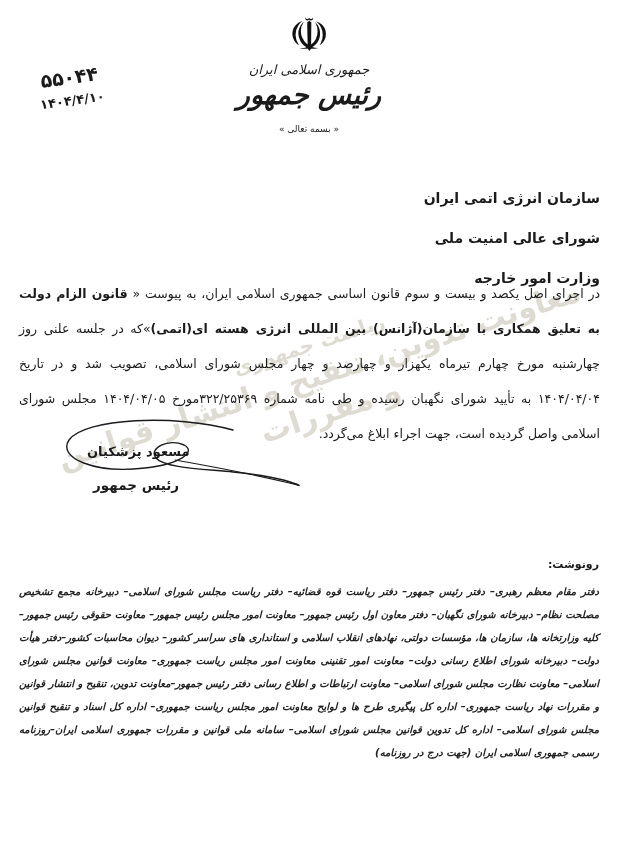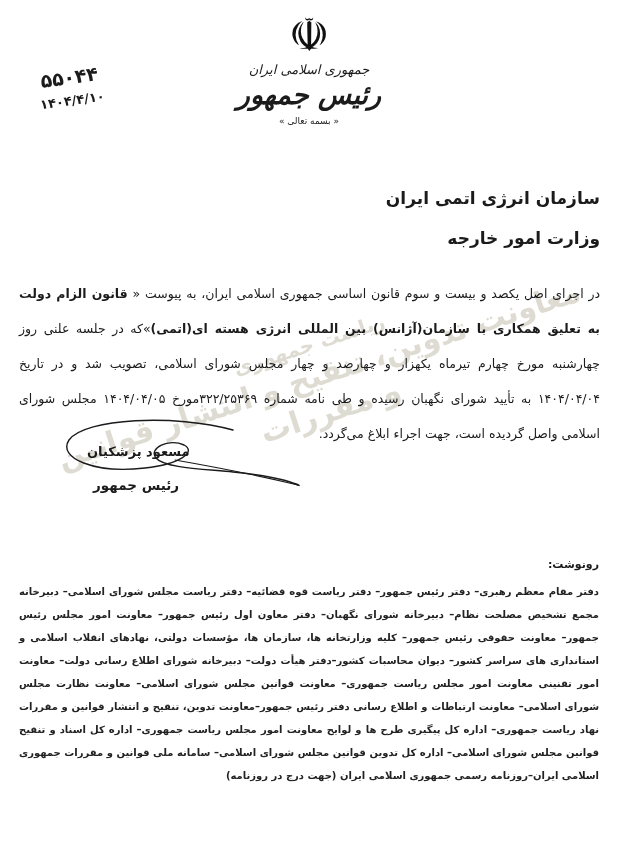--- a/index.html
+++ b/index.html
@@ -17,53 +17,53 @@
     font-weight:bold; line-height:1.25; pointer-events:none;
     user-select:none; z-index:0;
   }
   .watermark .wm-line1 { font-size:20px; display:block; letter-spacing:2px; }
   .watermark .wm-line2 { font-size:30px; display:block; letter-spacing:1px; }
   
   .letterhead { position:absolute; top:12px; left:0; width:100%; text-align:center; z-index:2; }
   .emblem { font-size:46px; line-height:1; display:block; color:#111; }
   .country { display:block; font-size:13px; margin-top:4px; font-style:italic; direction:rtl; }
   .office  { display:block; font-size:27px; font-weight:bold; font-style:italic; margin-top:2px; direction:rtl; }
-  .bismillah { display:block; font-size:9px; margin-top:6px; direction:rtl; color:#222; }
+  .bismillah { display:block; font-size:9px; margin-top:14px; direction:rtl; color:#222; }
   
   .stamp {
     position:absolute; left:38px; top:66px; transform:rotate(-8deg);
     direction:rtl; text-align:center; z-index:2;
   }
   .stamp-number { display:block; font-size:19px; font-weight:bold; letter-spacing:3px; }
   .stamp-date { display:block; font-size:13px; font-weight:bold; margin-top:5px; letter-spacing:1px; }
   
   .recipients {
     position:absolute; right:18px; top:178px; direction:rtl; text-align:right;
-    font-weight:bold; font-size:17px; line-height:40px; z-index:2;
+    font-weight:bold; font-size:14px; line-height:40px; z-index:2;
   }
   
   .body-text {
     position:absolute; left:19px; top:276px; width:581px;
     direction:rtl; text-align:justify; font-size:12.5px; line-height:35px; z-index:2;
   }
   .body-text .b { font-weight:bold; }
   
   .signature-area { position:absolute; left:55px; top:412px; width:260px; height:100px; z-index:2; }
   .signature-svg { position:absolute; left:0; top:0; }
   .sig-name { position:absolute; left:32px; top:32px; font-size:13px; font-weight:bold; direction:rtl; white-space:nowrap; }
   .sig-title { position:absolute; left:38px; top:65px; font-size:13.5px; font-weight:bold; direction:rtl; white-space:nowrap; }
   
   .cc-heading {
     position:absolute; right:19px; top:558px; direction:rtl;
     font-weight:bold; font-size:11px; z-index:2;
   }
   .cc-text {
     position:absolute; left:19px; top:580px; width:580px;
     direction:rtl; text-align:justify; font-weight:bold;
-    font-size:10px; line-height:23px; z-index:2; color:#222;
+    font-size:10px; line-height:23px; z-index:2; color:#222;font-style:italic;
   }
 </style>
 </head>
 <body>
 
 <div class="page">
 
   <div class="watermark">
     <span class="wm-line1">ریاست جمهوری</span>
     <span class="wm-line2">معاونت تدوین، تنقیح و انتشار قوانین و مقررات</span>
@@ -76,20 +76,21 @@
     <span class="bismillah">« بسمه تعالی »</span>
   </div>
 
   <div class="stamp">
     <span class="stamp-number">۵۵۰۴۴</span>
     <span class="stamp-date">۱۴۰۴/۴/۱۰</span>
   </div>
 
   <div class="recipients">
     <div>سازمان انرژی اتمی ایران</div>
+    <div>شورای عالی امنیت ملی</div>
     <div>وزارت امور خارجه</div>
   </div>
 
   <p class="body-text" dir="rtl"><span>در اجرای اصل یکصد و بیست و سوم قانون اساسی جمهوری اسلامی ایران، به پیوست « </span><span class="b">قانون الزام دولت به تعلیق همکاری با سازمان(آژانس) بین المللی انرژی هسته ای(اتمی)</span><span>»که در جلسه علنی روز چهارشنبه مورخ چهارم تیرماه یکهزار و چهارصد و چهار مجلس شورای اسلامی، تصویب شد و در تاریخ ۱۴۰۴/۰۴/۰۴ به تأیید شورای نگهبان رسیده و طی نامه شماره ۳۲۲/۲۵۳۶۹مورخ ۱۴۰۴/۰۴/۰۵ مجلس شورای اسلامی واصل گردیده است، جهت اجراء ابلاغ می‌گردد.</span></p>
 
   <div class="signature-area">
     <svg class="signature-svg" width="260" height="100" viewBox="0 0 260 100">
       <path d="M 178 18 C 120 2 30 6 14 28 C 2 46 40 62 90 56 C 125 52 142 40 129 33 C 114 26 93 36 101 46 C 109 56 150 57 178 60 C 208 63 232 68 243 73 C 247 75 240 70 236 71" fill="none" stroke="#1b1b1b" stroke-width="1.4" stroke-linecap="round"></path>
       <path d="M 120 48 C 160 55 210 65 243 73" fill="none" stroke="#1b1b1b" stroke-width="1.1" stroke-linecap="round"></path>
     </svg>

